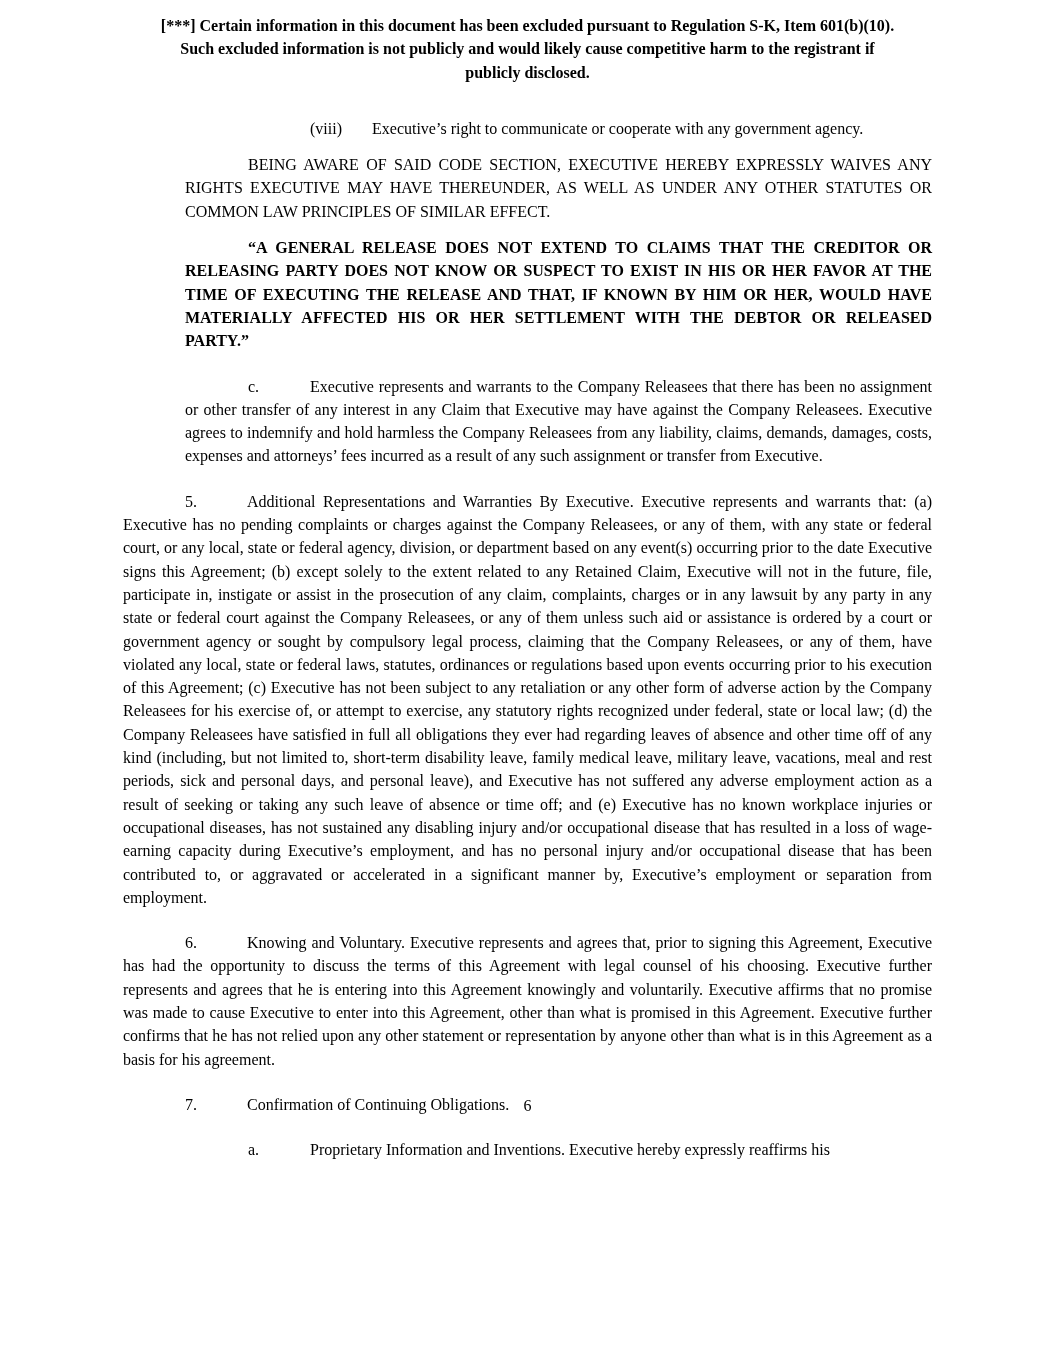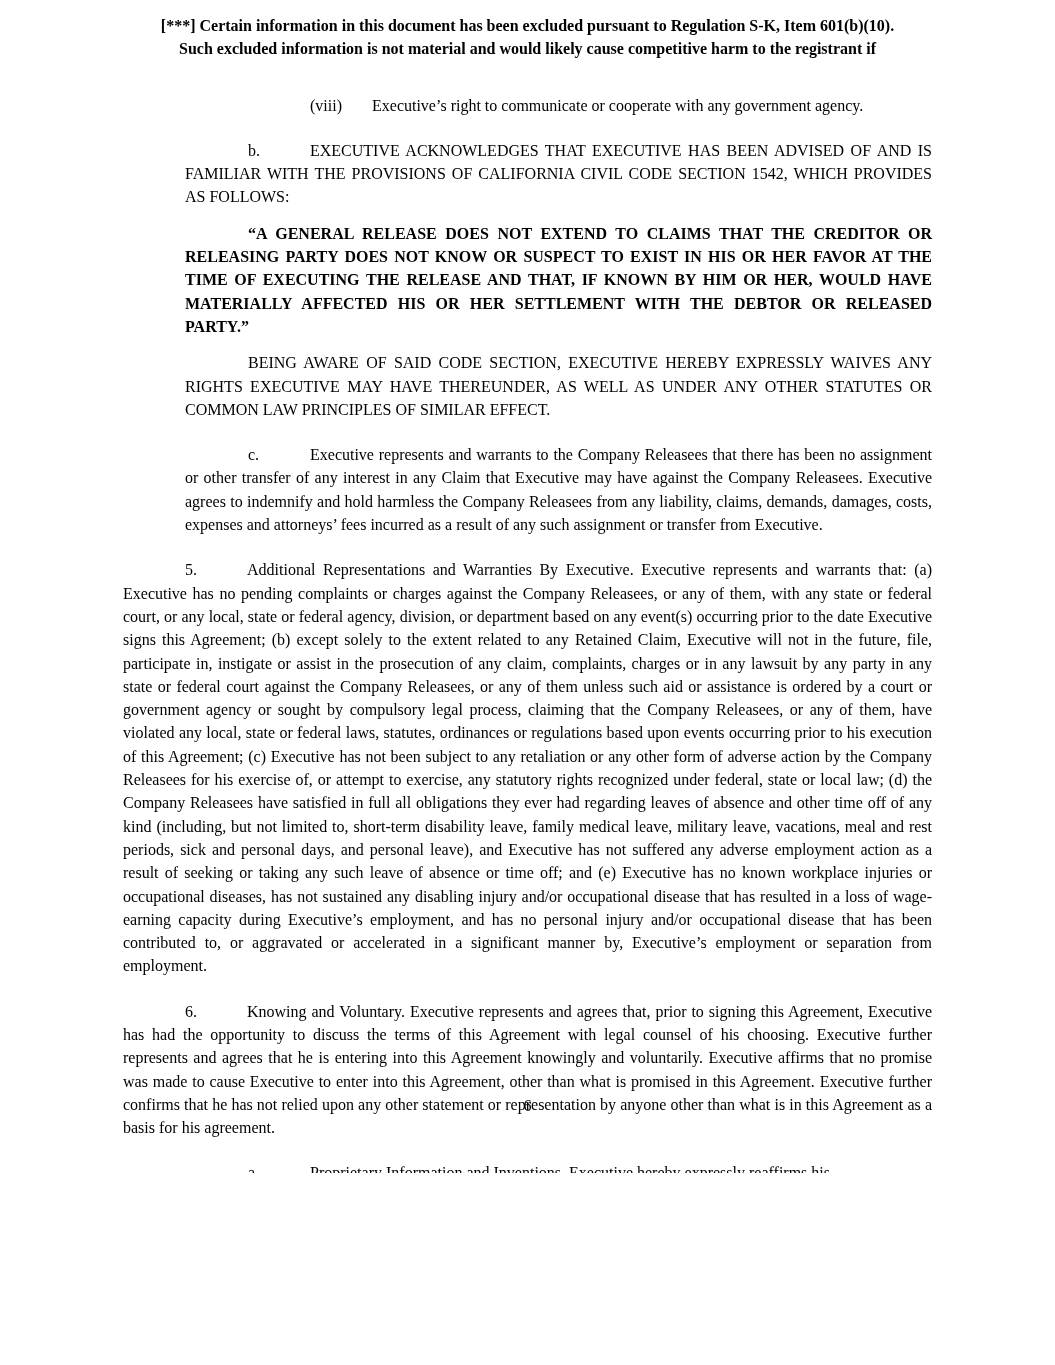--- a/index.html
+++ b/index.html
@@ -54,35 +54,36 @@
     text-align: center;
   }
 </style>
 </head>
 <body>
 
 <div class="page">
 
   <div class="notice">
     <div class="notice-line">[***] Certain information in this document has been excluded pursuant to Regulation S-K, Item 601(b)(10).</div>
-    <div class="notice-line">Such excluded information is not material and would likely cause competitive harm to the registrant if</div>
+    <div class="notice-line">Such excluded information is not publicly and would likely cause competitive harm to the registrant if</div>
+    <div class="notice-line">publicly disclosed.</div>
   </div>
 
   <p class="ind-3"><span class="num">(viii)</span><span>Executive’s right to communicate or cooperate with any government agency.</span></p>
 
-  <p class="ind-2"><span class="num">b.</span><span>EXECUTIVE ACKNOWLEDGES THAT EXECUTIVE HAS BEEN ADVISED OF AND IS FAMILIAR WITH THE PROVISIONS OF CALIFORNIA CIVIL CODE SECTION 1542, WHICH PROVIDES AS FOLLOWS:</span></p>
+
+  <p class="ind-2"><span>BEING AWARE OF SAID CODE SECTION, EXECUTIVE HEREBY EXPRESSLY WAIVES ANY RIGHTS EXECUTIVE MAY HAVE THEREUNDER, AS WELL AS UNDER ANY OTHER STATUTES OR COMMON LAW PRINCIPLES OF SIMILAR EFFECT.</span></p>
 
   <p class="ind-2 bold"><span>“A GENERAL RELEASE DOES NOT EXTEND TO CLAIMS THAT THE CREDITOR OR RELEASING PARTY DOES NOT KNOW OR SUSPECT TO EXIST IN HIS OR HER FAVOR AT THE TIME OF EXECUTING THE RELEASE AND THAT, IF KNOWN BY HIM OR HER, WOULD HAVE MATERIALLY AFFECTED HIS OR HER SETTLEMENT WITH THE DEBTOR OR RELEASED PARTY.”</span></p>
-
-  <p class="ind-2"><span>BEING AWARE OF SAID CODE SECTION, EXECUTIVE HEREBY EXPRESSLY WAIVES ANY RIGHTS EXECUTIVE MAY HAVE THEREUNDER, AS WELL AS UNDER ANY OTHER STATUTES OR COMMON LAW PRINCIPLES OF SIMILAR EFFECT.</span></p>
 
   <p class="ind-2"><span class="num">c.</span><span>Executive represents and warrants to the Company Releasees that there has been no assignment or other transfer of any interest in any Claim that Executive may have against the Company Releasees.  Executive agrees to indemnify and hold harmless the Company Releasees from any liability, claims, demands, damages, costs, expenses and attorneys’ fees incurred as a result of any such assignment or transfer from Executive.</span></p>
 
   <p class="ind-1"><span class="num">5.</span><span class="u">Additional Representations and Warranties By Executive</span><span>. Executive represents and warrants that: (a) Executive has no pending complaints or charges against the Company Releasees, or any of them, with any state or federal court, or any local, state or federal agency, division, or department based on any event(s) occurring prior to the date Executive signs this Agreement; (b) except solely to the extent related to any Retained Claim, Executive will not in the future, file, participate in, instigate or assist in the prosecution of any claim, complaints, charges or in any lawsuit by any party in any state or federal court against the Company Releasees, or any of them unless such aid or assistance is ordered by a court or government agency or sought by compulsory legal process, claiming that the Company Releasees, or any of them, have violated any local, state or federal laws, statutes, ordinances or regulations based upon events occurring prior to his execution of this Agreement; (c) Executive has not been subject to any retaliation or any other form of adverse action by the Company Releasees for his exercise of, or attempt to exercise, any statutory rights recognized under federal, state or local law; (d) the Company Releasees have satisfied in full all obligations they ever had regarding leaves of absence and other time off of any kind (including, but not limited to, short-term disability leave, family medical leave, military leave, vacations, meal and rest periods, sick and personal days, and personal leave), and Executive has not suffered any adverse employment action as a result of seeking or taking any such leave of absence or time off; and (e)  Executive has no known workplace injuries or occupational diseases, has not sustained any disabling injury and/or occupational disease that has resulted in a loss of wage-earning capacity during Executive’s employment, and has no personal injury and/or occupational disease that has been contributed to, or aggravated or accelerated in a significant manner by, Executive’s employment or separation from employment.</span></p>
 
   <p class="ind-1"><span class="num">6.</span><span class="u">Knowing and Voluntary</span><span>. Executive represents and agrees that, prior to signing this Agreement, Executive has had the opportunity to discuss the terms of this Agreement with legal counsel of his choosing.  Executive further represents and agrees that he is entering into this Agreement knowingly and voluntarily.  Executive affirms that no promise was made to cause Executive to enter into this Agreement, other than what is promised in this Agreement.  Executive further confirms that he has not relied upon any other statement or representation by anyone other than what is in this Agreement as a basis for his agreement.</span></p>
 
+  <p class="ind-1"><span class="num">7.</span><span class="u">Confirmation of Continuing Obligations</span><span>.</span></p>
 
   <p class="ind-2"><span class="num">a.</span><span class="u">Proprietary Information and Inventions</span><span>. Executive hereby expressly reaffirms his</span></p>
 
   <div class="pageno">6</div>
 
 </div>
 
 </body></html>

